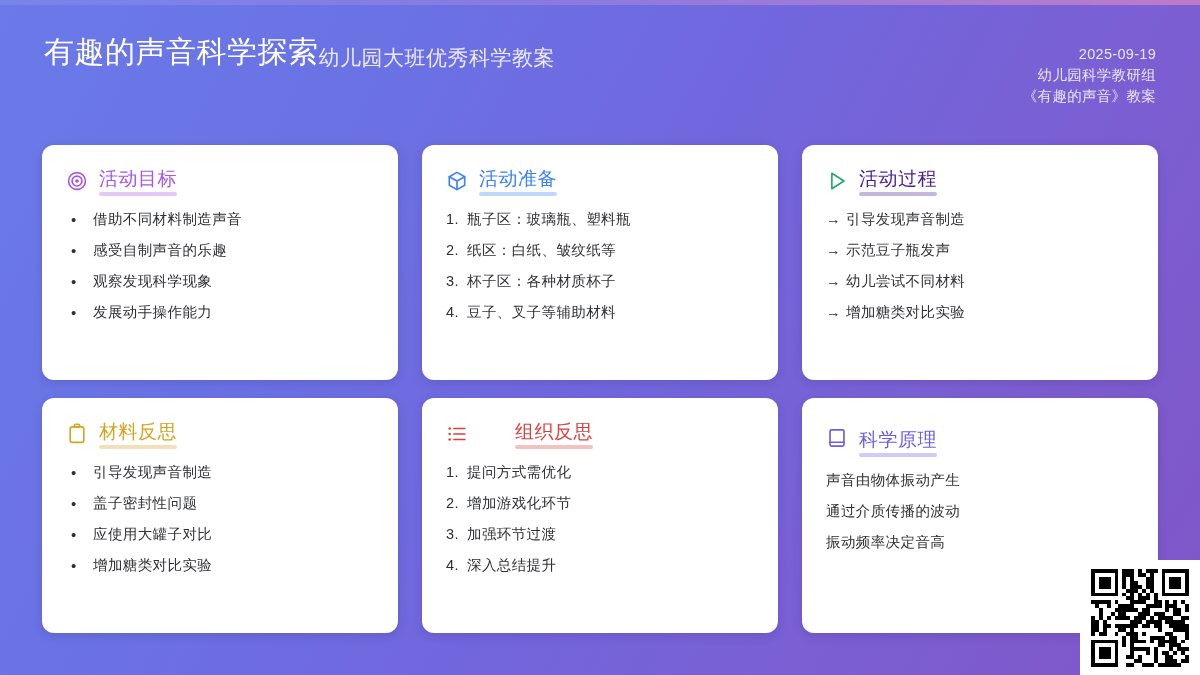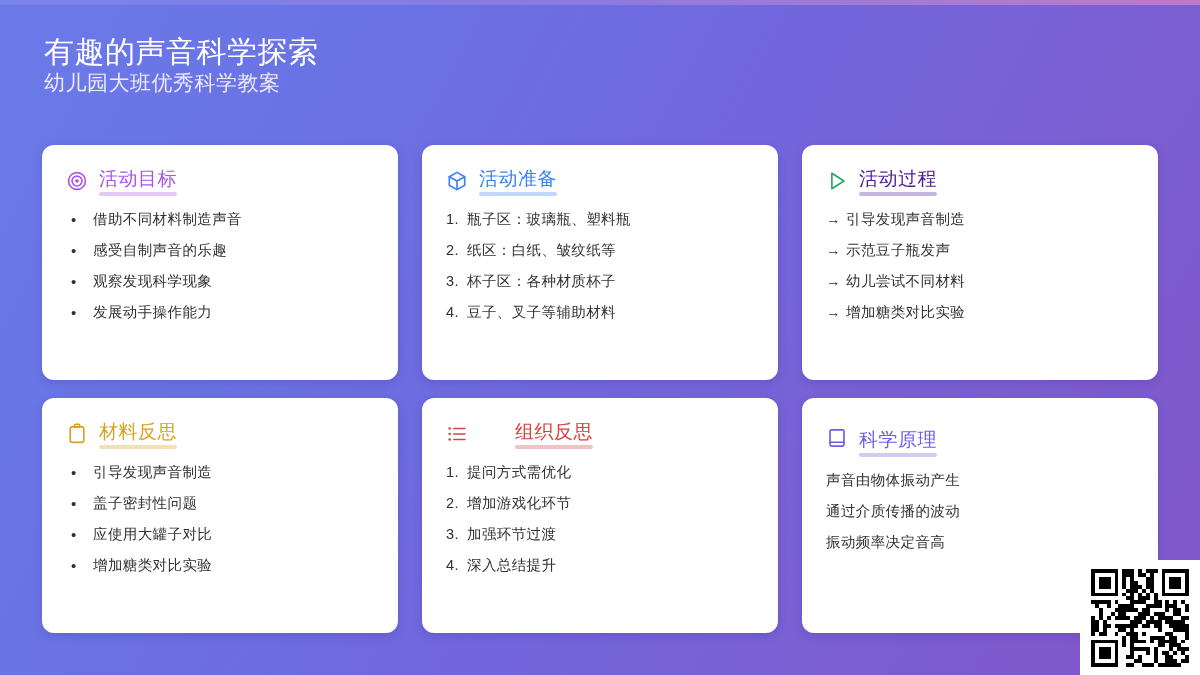--- a/index.html
+++ b/index.html
@@ -35,29 +35,30 @@
     position: absolute;
     top: 0; left: 0;
     width: 1200px;
     height: 140px;
     padding: 34px 44px 0 44px;
     box-sizing: border-box;
     display: flex;
     justify-content: space-between;
     align-items: flex-start;
   }
-  .title-block { display: flex; flex-direction: column; }
+  .title-block { display: flex; }
   .slide-title {
     font-size: 30px;
     line-height: 36px;
     color: #ffffff;
     letter-spacing: .5px;
     font-weight: 400;
   }
   .slide-subtitle {
+    margin-top: 11px;
     font-size: 21px;
     line-height: 26px;
     color: #eceaff;
     letter-spacing: .5px;
     font-weight: 400;
   }
   .meta-block {
     display: flex;
     flex-direction: column;
     align-items: flex-end;
@@ -185,20 +186,25 @@
 <body>
 
 <div class="slide">
 
   <div class="top-accent"></div>
 
   <div class="header">
     <div class="title-block">
       <div class="slide-title">有趣的声音科学探索</div>
       <div class="slide-subtitle">幼儿园大班优秀科学教案</div>
+    </div>
+    <div class="meta-block">
+      <div class="meta-line">2025-09-19</div>
+      <div class="meta-line">幼儿园科学教研组</div>
+      <div class="meta-line">《有趣的声音》教案</div>
     </div>
   </div>
 
   <div class="grid" id="card-grid">
       <div class="card">
         <div class="card-head">
           <span class="card-icon">
             <svg width="22" height="22" viewBox="0 0 24 24">
               <circle cx="12" cy="12" r="9.2" stroke="#a855e8" fill="none" stroke-width="1.8" stroke-linecap="round" stroke-linejoin="round"></circle>
               <circle cx="12" cy="12" r="5.4" stroke="#a855e8" fill="none" stroke-width="1.8" stroke-linecap="round" stroke-linejoin="round"></circle>

